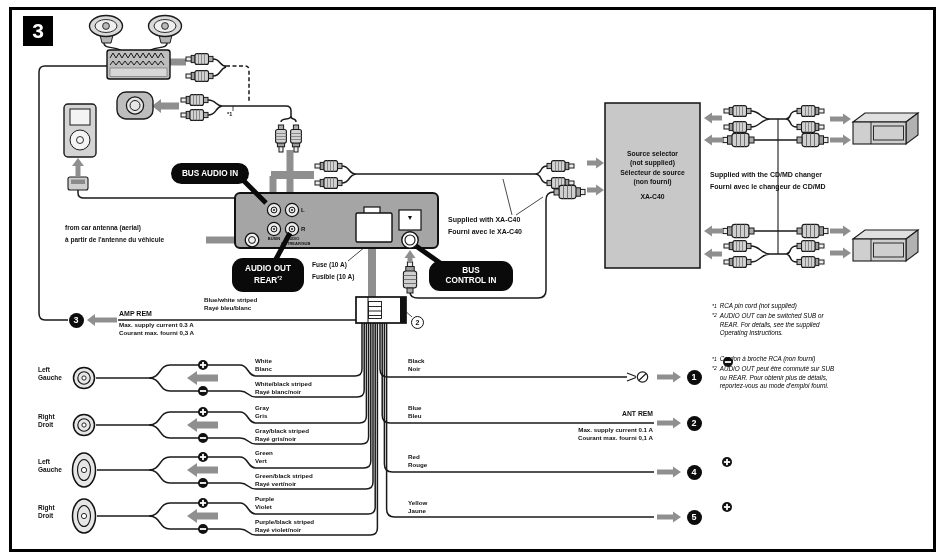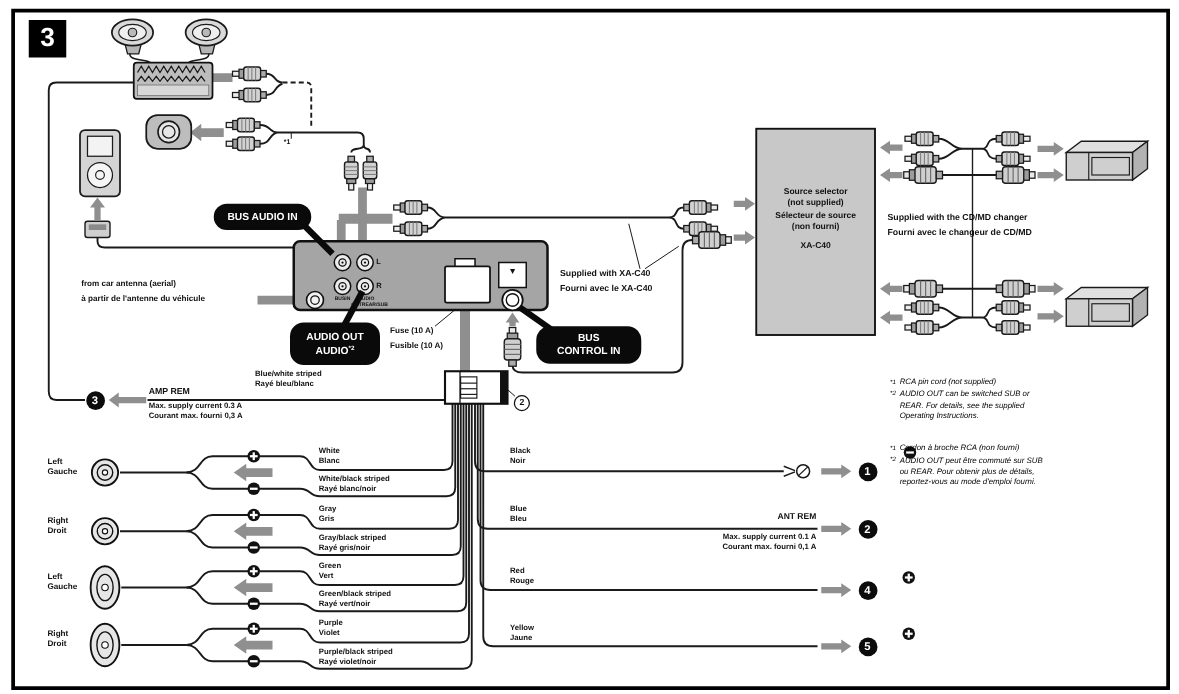--- a/index.html
+++ b/index.html
@@ -320,21 +320,21 @@
     </g>
   </svg>
 
   <div class="badge">3</div>
 
   <div class="pill" style="left:171px;top:163px;width:78px;height:21px;">
     <span>BUS AUDIO IN</span>
   </div>
   <div class="pill" style="left:232px;top:258px;width:72px;height:34px;">
     <span>AUDIO OUT</span>
-    <span><span>AUDIO</span><sup>*2</sup></span>
+    <span><span>REAR</span><sup>*2</sup></span>
   </div>
   <div class="pill" style="left:429px;top:261px;width:84px;height:30px;">
     <span>BUS</span>
     <span>CONTROL IN</span>
   </div>
 
   <div class="tri">▼</div>
   <div class="lbl" style="left:301px;top:206px;font-size:6px;">L</div>
   <div class="lbl" style="left:301px;top:225px;font-size:6px;">R</div>
   <div class="tiny" style="left:264px;top:237px;width:20px;">

